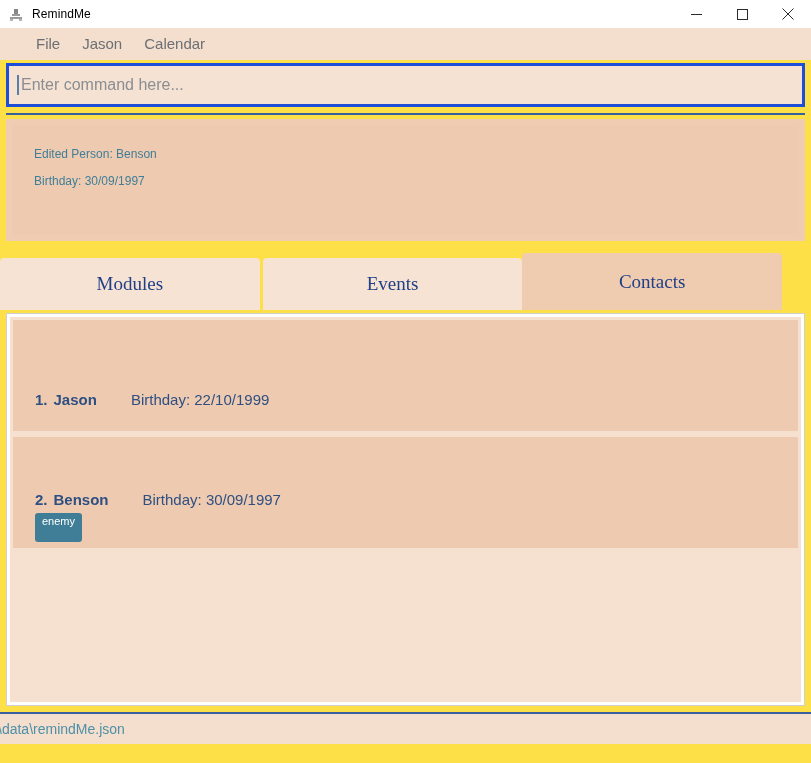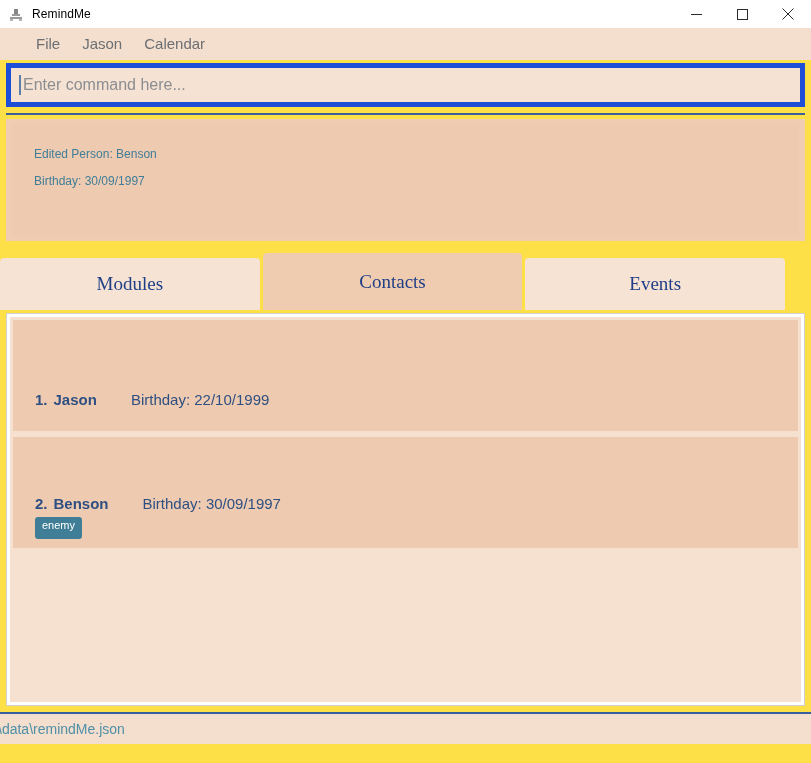--- a/index.html
+++ b/index.html
@@ -91,21 +91,21 @@
 
   
   .command-wrap {
     padding: 3px 6px 0 6px;
     box-sizing: border-box;
   }
   .command-box {
     position: relative;
     height: 44px;
     background: #f6e2d3;
-    border: 5px solid #1d4ed8;
+    border: 3px solid #1d4ed8;
     box-sizing: border-box;
     display: flex;
     align-items: center;
     padding-left: 8px;
   }
   .caret {
     width: 2px;
     height: 20px;
     background: #5b7ea8;
     margin-right: 2px;
@@ -211,21 +211,21 @@
   }
   .card-index { margin-right: 6px; }
   .card-name  { margin-right: 34px; margin-top: 48px; }
   .card-birthday { font-weight: normal; }
   .tag-row { margin-top: 5px; display: flex; }
   .tag-badge {
     background: #3f7e96;
     color: #ffffff;
     font-size: 11px;
     font-family: "Liberation Sans", sans-serif;
-    padding: 2px 7px 8px 7px;
+    padding: 2px 7px 15px 7px;
     border-radius: 3px;
     display: inline-block;
   }
 
   
   .status-rule {
     height: 2px;
     background: #3a5f9e;
     margin-top: 6px;
   }
@@ -294,22 +294,22 @@
 
   <div class="result-outer">
     <div class="result-inner">
       <div class="result-line">Edited Person: Benson</div>
       <div class="result-line">Birthday: 30/09/1997</div>
     </div>
   </div>
 
   <div class="tabrow">
     <div class="tab tab-modules">Modules</div>
+    <div class="tab tab-events">Events</div>
     <div class="tab tab-contacts selected">Contacts</div>
-    <div class="tab tab-events">Events</div>
   </div>
 
   <div class="list-outer">
     <div class="list-inner">
 
       <div class="person-card card-tall">
         <div class="card-row">
           <span class="card-index">1.</span>
           <span class="card-name">Jason</span>
           <span class="card-birthday">Birthday: 22/10/1999</span>

